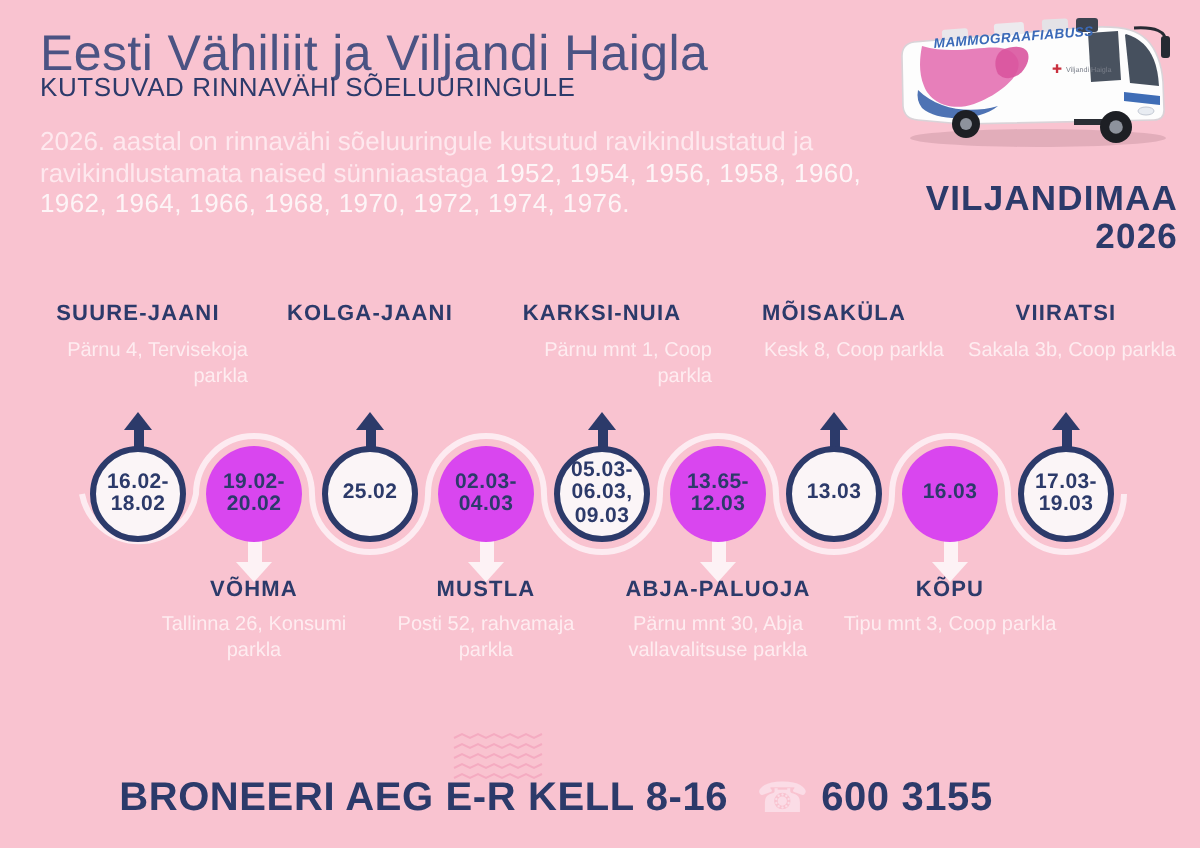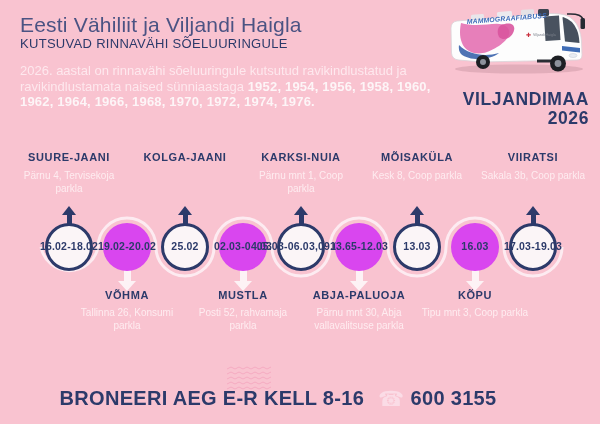--- a/index.html
+++ b/index.html
@@ -11,34 +11,34 @@
   }
   html,body{margin:0;padding:0;}
   body{font-family:"Liberation Sans", sans-serif; background:#fff;}
   .poster{
     position:relative; width:600px; height:424px;
     background:var(--bg); overflow:hidden;
   }
   
   .org-line{
     position:absolute; left:20px; top:13px;
-    font-size:21px; font-weight:500; color:var(--navy-soft);
+    font-size:25px; font-weight:500; color:var(--navy-soft);
     letter-spacing:.2px;
   }
   .title-line{
     position:absolute; left:20px; top:36px;
     font-size:13px; font-weight:400; color:var(--navy);
     letter-spacing:.3px;
   }
   .intro{
     position:absolute; left:20px; top:63px; width:430px;
     font-size:13px; line-height:15.6px;
   }
   .intro .reg{ color:rgba(255,241,245,0.8); font-weight:500;}
-  .intro .yrs{ color:#fdf5f7; font-weight:700; letter-spacing:.2px;}
+  .intro .yrs{ color:#fdf5f7; font-weight:400; letter-spacing:.2px;}
   
   .region{
     position:absolute; right:11px; top:90px; text-align:right;
     font-size:17.5px; font-weight:800; color:var(--navy);
     line-height:19px; letter-spacing:.6px;
   }
   
   .bus{ position:absolute; left:441px; top:3px; width:154px; height:72px;}
   
   .timeline{ position:absolute; left:0; top:0; width:600px; height:424px;}
@@ -48,26 +48,26 @@
     position:absolute; width:100%; text-align:center;
     font-size:11px; font-weight:800; color:var(--navy); letter-spacing:.6px;
   }
   .stop.top .town{ top:151px;}
   .stop.bottom .town{ top:289px;}
   .addr{
     position:absolute; width:100%; text-align:center;
     font-size:10px; line-height:12.5px; color:var(--pale-dim); font-weight:500;
     padding:0 2px; box-sizing:border-box;
   }
-  .stop.top .addr{ top:170px;}
+  .stop.top .addr{ top:170px;text-align:right;}
   .stop.bottom .addr{ top:307px;}
   .circle{
     position:absolute; left:33px; top:223px; width:48px; height:48px;
     border-radius:50%; box-sizing:border-box;
-    display:flex; align-items:center; justify-content:center;
+    display:flex; flex-direction:column; align-items:center; justify-content:center;
   }
   .stop.top .circle{ background:#fbf5f7; border:3.5px solid var(--navy);}
   .stop.bottom .circle{ background:#d946ef;}
   .dateline{
     font-size:10.5px; font-weight:800; line-height:11.5px;
     color:var(--navy); letter-spacing:.2px; white-space:nowrap;
   }
   .arrow-up-head{
     position:absolute; left:50px; top:206px; width:0; height:0;
     border-left:7px solid transparent; border-right:7px solid transparent;

